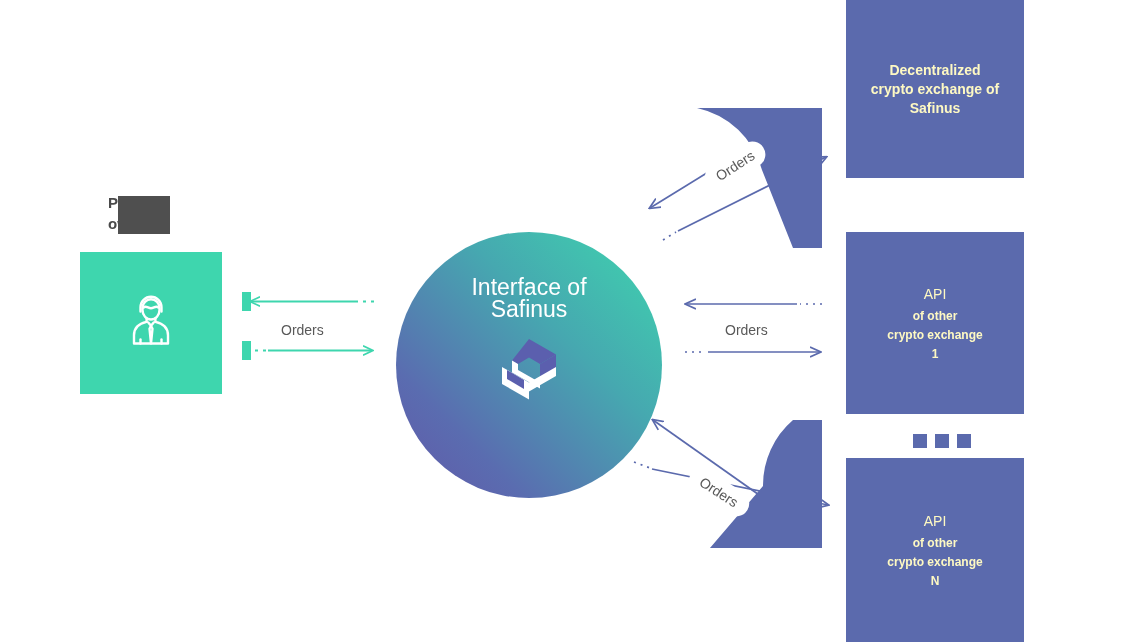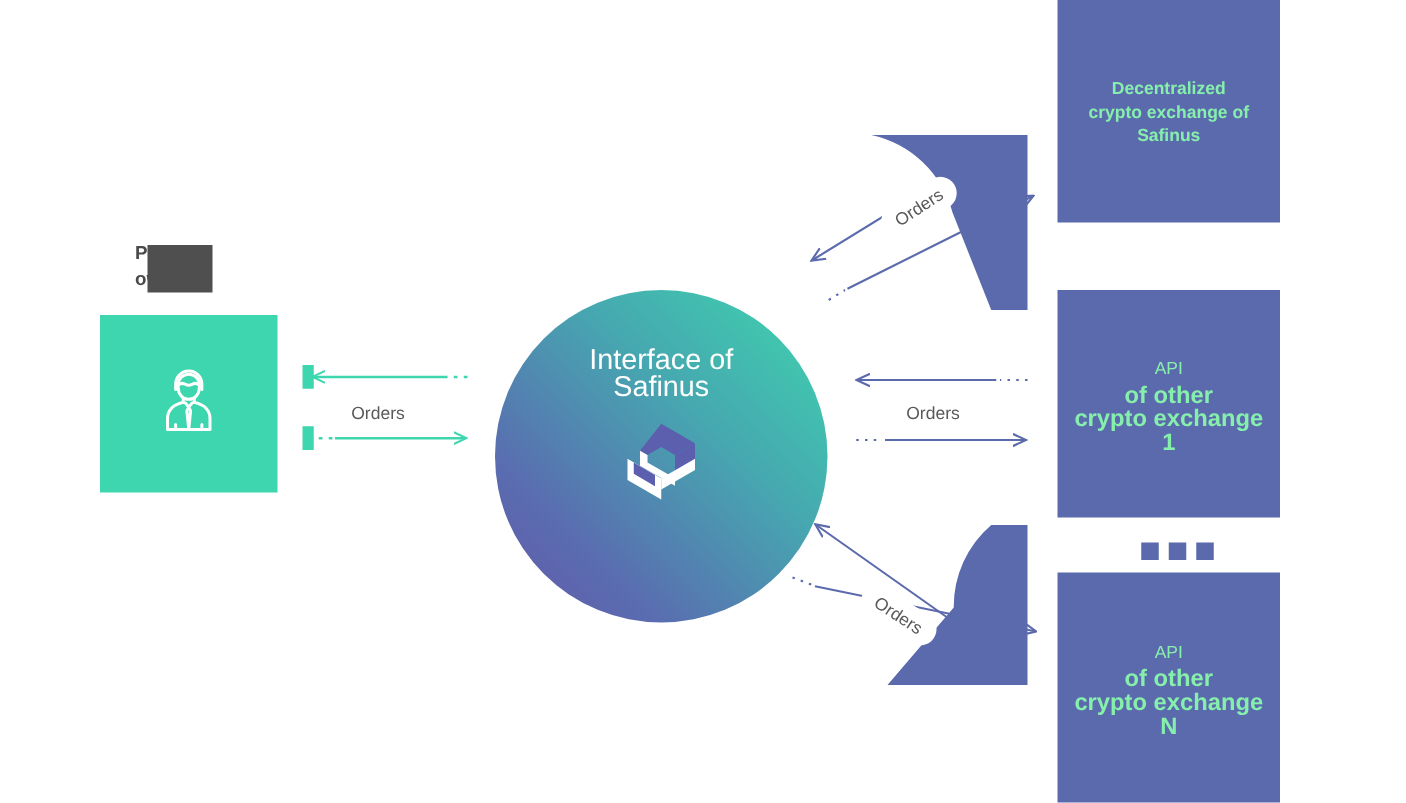--- a/index.html
+++ b/index.html
@@ -45,27 +45,27 @@
     white-space:pre-line;
   }
   .hub-logo{
     position:absolute;left:50%;top:104px;transform:translateX(-50%);
     width:64px;height:66px;
   }
 
   
   .ex-box{
     position:absolute;left:846px;width:178px;
-    background:#5b6aad;color:#86efac;text-align:center;
+    background:#5b6aad;color:#fef9c3;text-align:center;
     display:flex;align-items:center;justify-content:center;
   }
   .ex-inner{padding:0 8px;}
   .ex-strong{font-size:14px;font-weight:bold;line-height:19px;white-space:pre-line;}
   .ex-api{font-size:14px;font-weight:normal;line-height:25px;}
-  .ex-sub{font-size:19px;font-weight:bold;line-height:19px;white-space:pre-line;}
+  .ex-sub{font-size:12px;font-weight:bold;line-height:19px;white-space:pre-line;}
 
   #box-dex{top:0px;height:178px;}
   #box-api1{top:232px;height:182px;}
   #box-apin{top:458px;height:184px;}
 
   .ellipsis{
     position:absolute;left:913px;top:434px;
     display:flex;gap:8px;
   }
   .ellipsis span{width:14px;height:14px;background:#5b6aad;display:block;}

